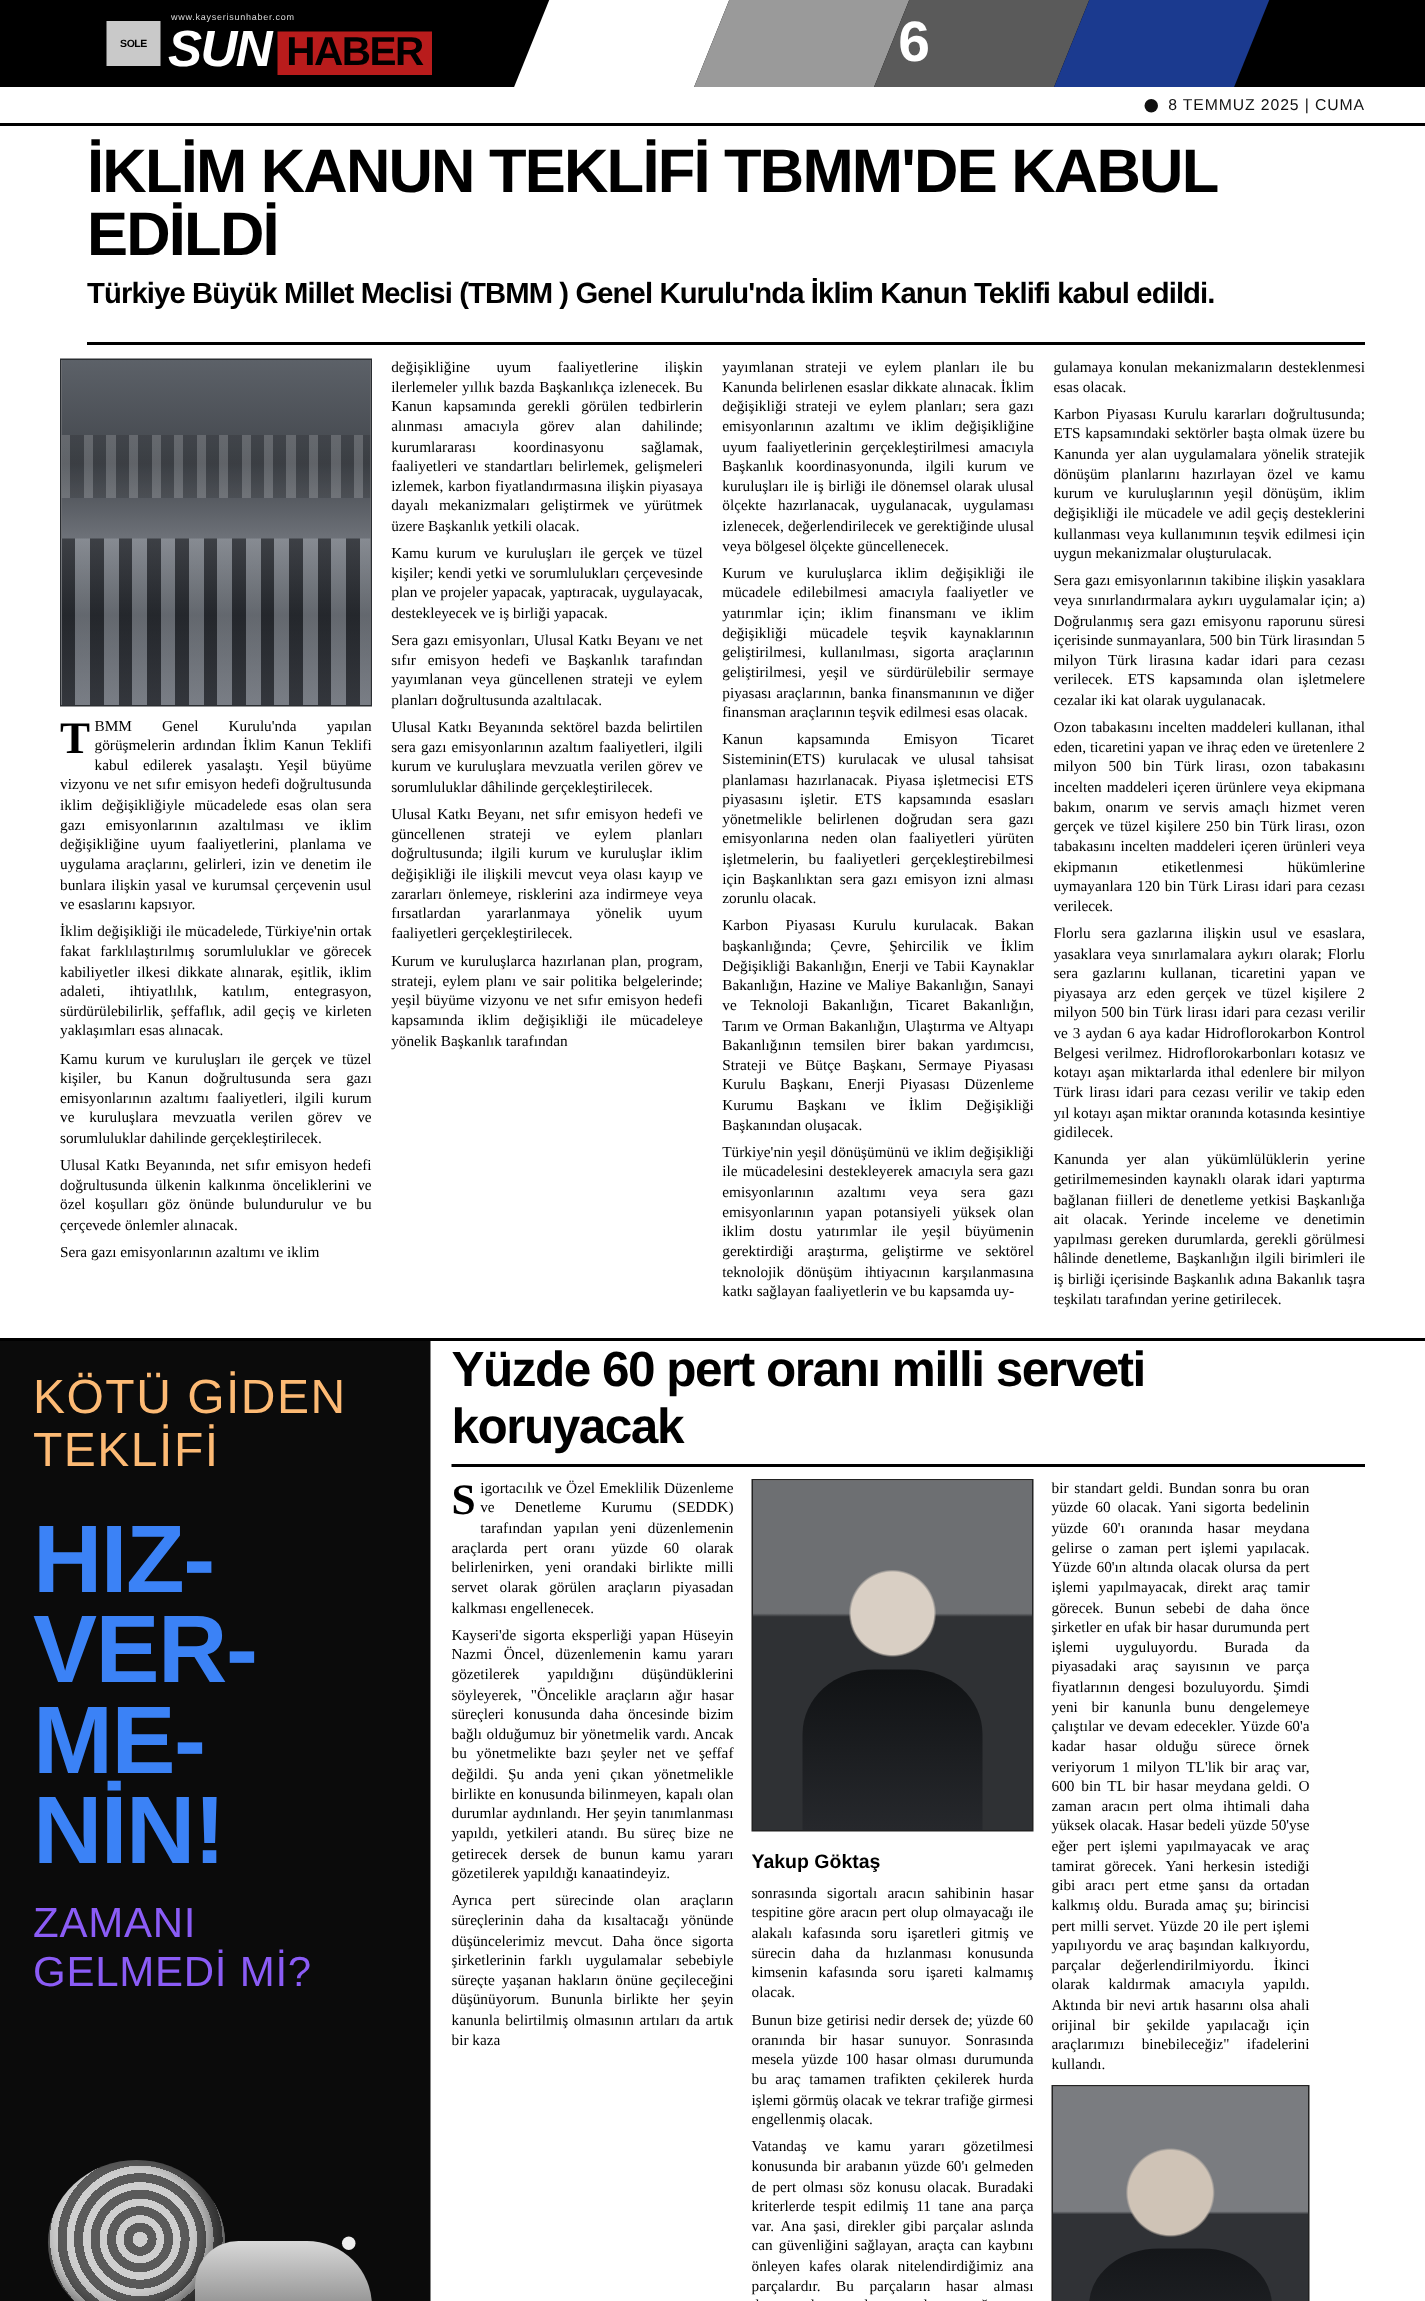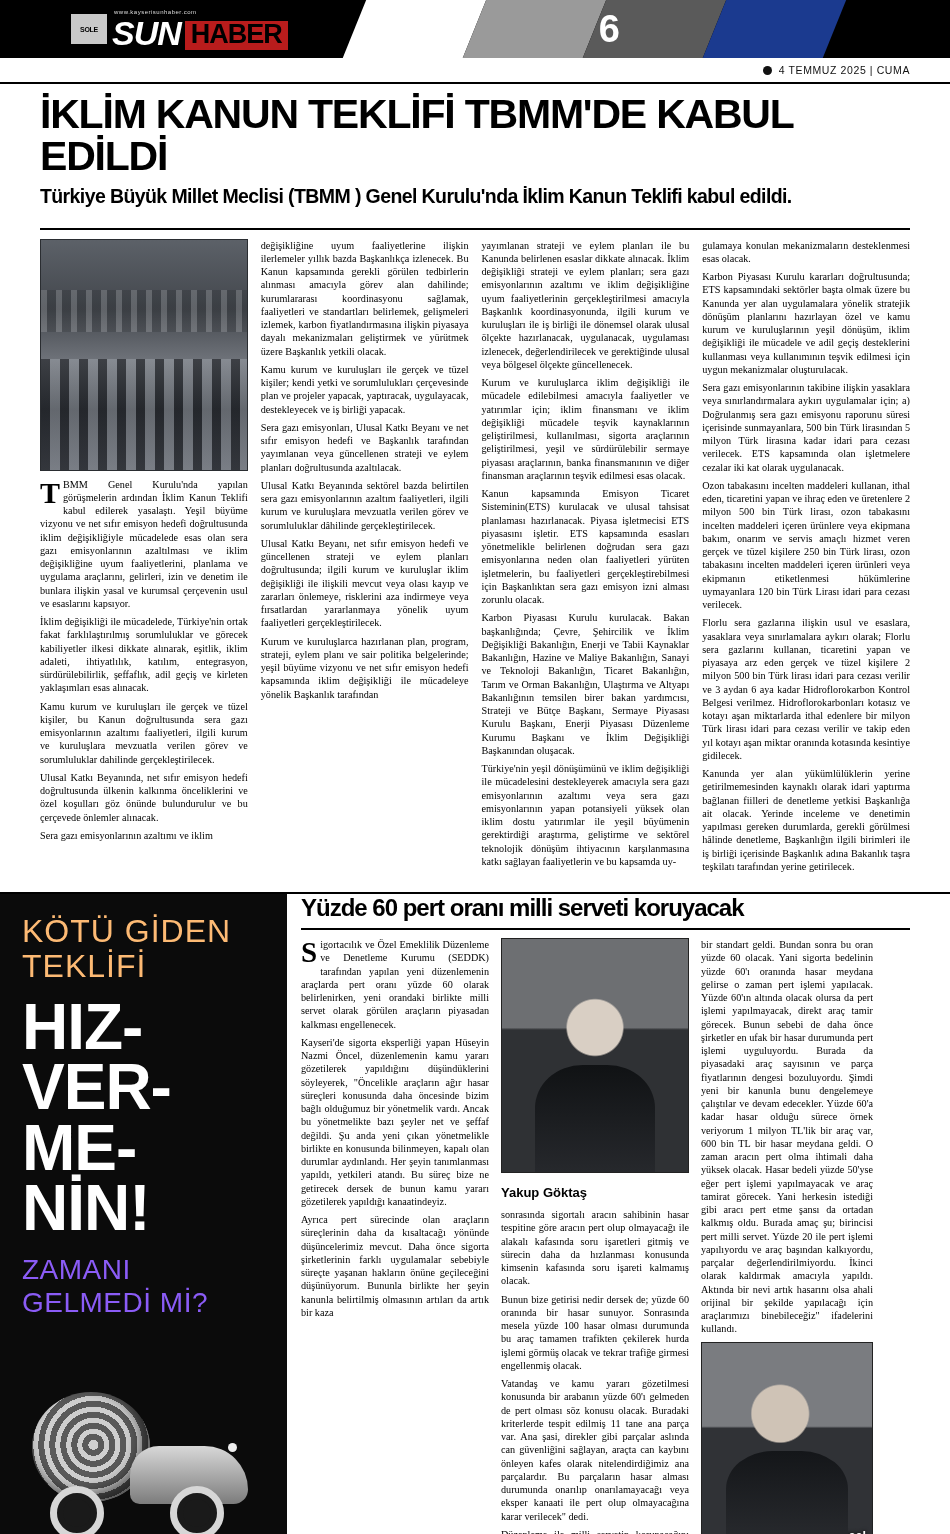--- a/index.html
+++ b/index.html
@@ -118,20 +118,21 @@
   .date-text {
     font-family: "Liberation Sans", sans-serif;
     font-size: 10.5px;
     letter-spacing: .6px;
     color: #111;
   }
 
   
   .headline-wrap {
     padding: 10px 40px 0 40px;
+    margin-left: 18px;
   }
   .headline {
     font-family: "Liberation Sans", sans-serif;
     font-weight: bold;
     font-size: 41px;
     letter-spacing: -1.2px;
     line-height: 1.02;
     color: #000;
   }
   .subhead {
@@ -217,22 +218,22 @@
     letter-spacing: 1px;
     line-height: 1.08;
     color: #fdba74;
   }
   .ad-big {
     font-family: "Liberation Sans", sans-serif;
     font-weight: bold;
     font-size: 64px;
     line-height: .94;
     letter-spacing: -1px;
-    margin-top: 14px;
-    color: #ffffff;
+    margin-top: 26px;
+    color: #3b82f6;
   }
   .ad-bottom {
     font-family: "Liberation Sans", sans-serif;
     font-size: 28px;
     letter-spacing: .5px;
     line-height: 1.12;
     margin-top: 16px;
     color: #8b5cf6;
   }
   .ad-art {
@@ -278,21 +279,21 @@
   .wheel.w2 { left: 160px; }
 
   
   .story2 {
     flex: 1;
     padding: 0 40px 0 14px;
   }
   .headline2 {
     font-family: "Liberation Sans", sans-serif;
     font-weight: bold;
-    font-size: 24px;
+    font-size: 33px;
     letter-spacing: -1px;
     border-bottom: 2px solid #000;
     padding-bottom: 6px;
     margin-bottom: 8px;
   }
   .story2-cols {
     display: flex;
     gap: 12px;
   }
   .c2 {
@@ -381,21 +382,21 @@
         <span class="logo-sun">SUN</span>
         <span class="logo-haber">HABER</span>
       </div>
     </div>
   </div>
   <div class="page-number">6</div>
 </div>
 
 <div class="datebar">
   <span class="date-dot"></span>
-  <span class="date-text">4 TEMMUZ 2025 | CUMA</span>
+  <span class="date-text">8 TEMMUZ 2025 | CUMA</span>
 </div>
 
 <div class="headline-wrap">
   <div class="headline">İKLİM KANUN TEKLİFİ TBMM'DE KABUL EDİLDİ</div>
   <div class="subhead">Türkiye Büyük Millet Meclisi (TBMM ) Genel Kurulu'nda İklim Kanun Teklifi kabul edildi.</div>
 </div>
 
 <div class="story">
 
   <div class="col">

